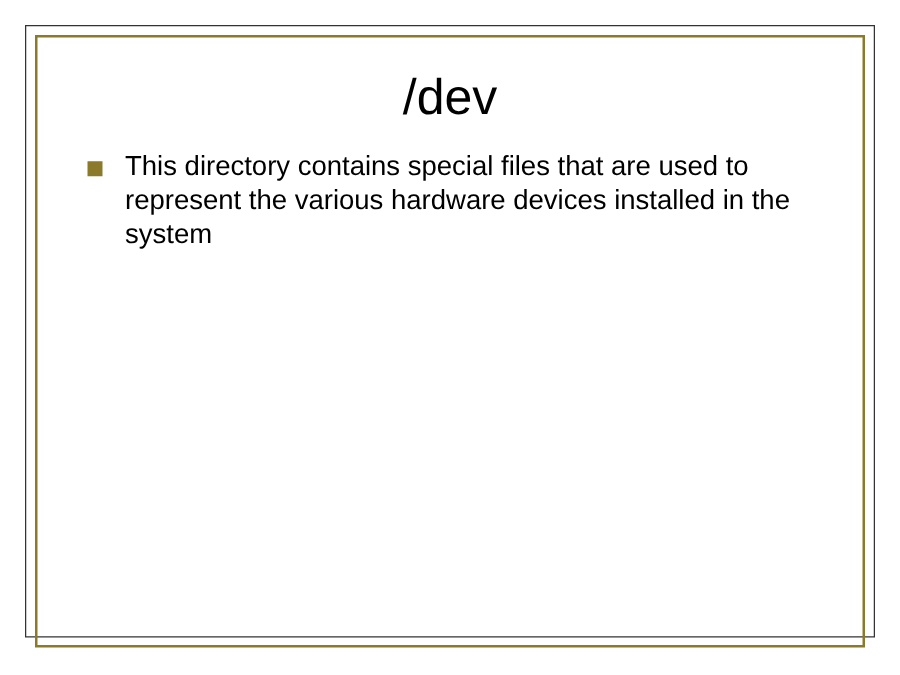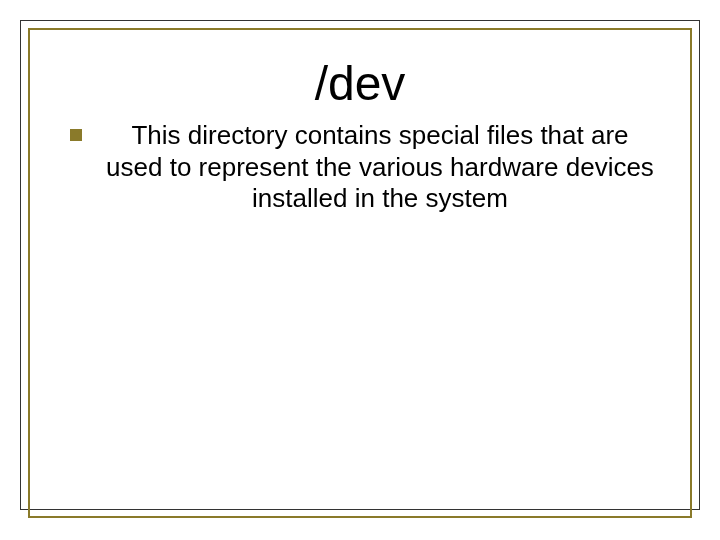--- a/index.html
+++ b/index.html
@@ -34,21 +34,21 @@
     bottom: 22px;
     border: 2px solid #8a7a2a;
     box-sizing: border-box;
   }
   .title {
     position: absolute;
     left: 0;
     right: 0;
     top: 56px;
     text-align: center;
-    font-size: 48px;
+    font-size: 40px;
     color: #000000;
   }
   .body {
     position: absolute;
     left: 70px;
     right: 60px;
     top: 120px;
   }
   .item {
     display: flex;
@@ -57,24 +57,23 @@
   }
   .bullet-icon {
     width: 12px;
     height: 12px;
     flex: 0 0 12px;
     background: #8a7a2a;
     margin-top: 9px;
     margin-right: 18px;
   }
   .item-text {
-    font-size: 26px;
+    font-size: 22px;
     line-height: 1.22;
     color: #000000;
-    text-align: center;
   }
 </style>
 </head>
 <body>
 
 <div class="slide">
   <div class="outer-frame"></div>
   <div class="inner-frame"></div>
 
   <div class="title">/dev</div>

